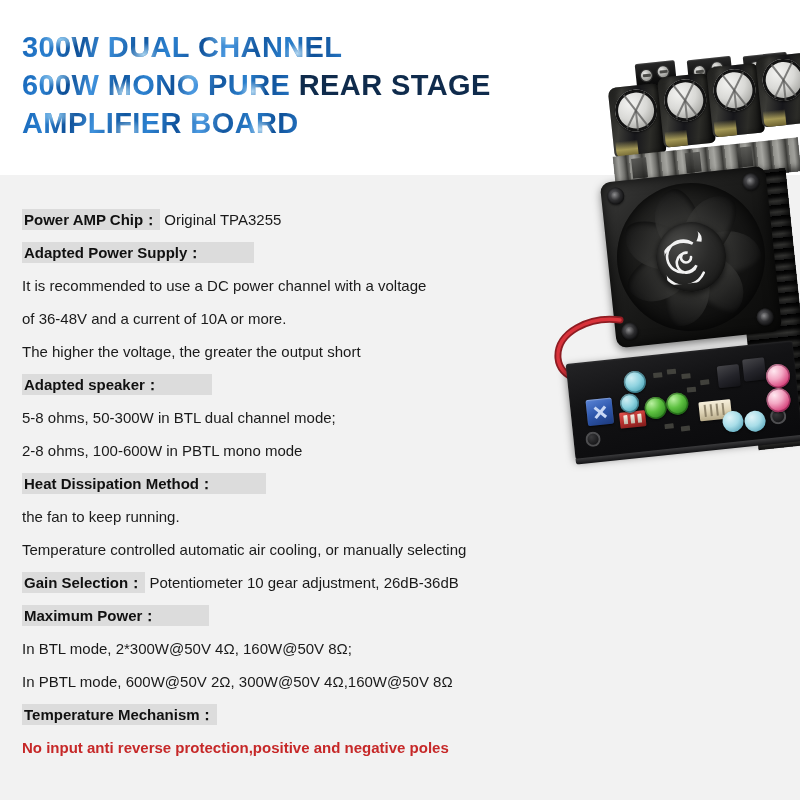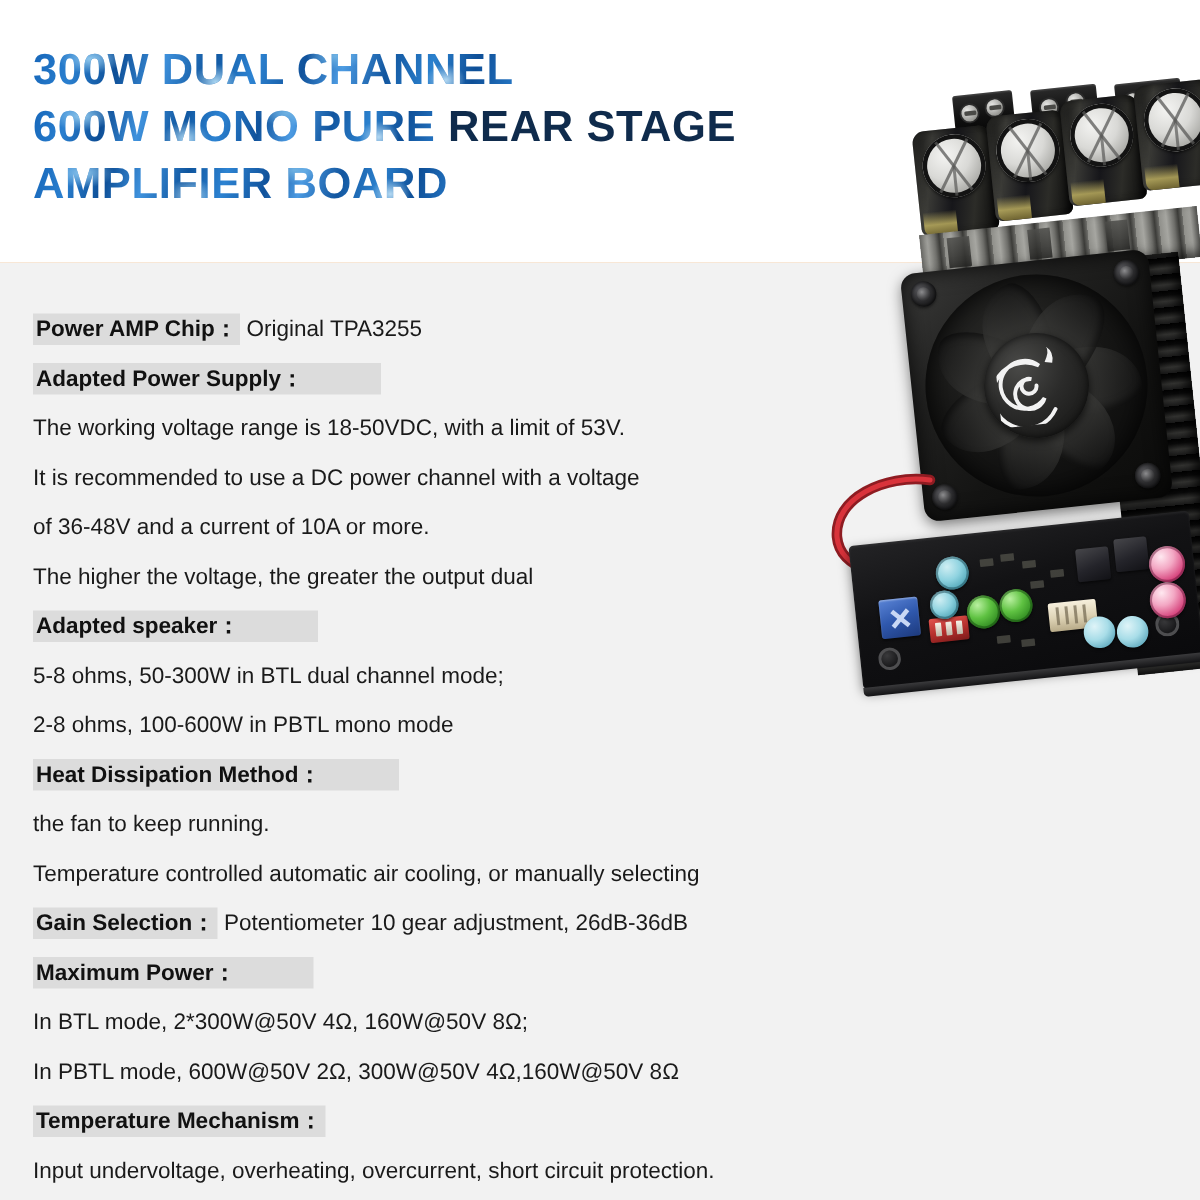--- a/index.html
+++ b/index.html
@@ -423,24 +423,23 @@
 
     <div class="spec-line">
       <span class="spec-key">Power AMP Chip：</span>
       <span class="spec-val">Original TPA3255</span>
     </div>
 
     <div class="spec-line">
       <span class="spec-key wide">Adapted Power Supply：</span>
     </div>
 
-    <div class="spec-line">The working voltage range is 18-50VDC, with a limit of 53V.</div>
     <div class="spec-line">It is recommended to use a DC power channel with a voltage</div>
     <div class="spec-line">of 36-48V and a current of 10A or more.</div>
-    <div class="spec-line">The higher the voltage, the greater the output dual</div>
+    <div class="spec-line">The higher the voltage, the greater the output short</div>
 
     <div class="spec-line">
       <span class="spec-key wide">Adapted speaker：</span>
     </div>
 
     <div class="spec-line">5-8 ohms, 50-300W in BTL dual channel mode;</div>
     <div class="spec-line">2-8 ohms, 100-600W in PBTL mono mode</div>
 
     <div class="spec-line">
       <span class="spec-key wide">Heat Dissipation Method：</span>
@@ -458,21 +457,20 @@
       <span class="spec-key wide">Maximum Power：</span>
     </div>
 
     <div class="spec-line">In BTL mode, 2*300W@50V 4Ω, 160W@50V 8Ω;</div>
     <div class="spec-line">In PBTL mode, 600W@50V 2Ω, 300W@50V 4Ω,160W@50V 8Ω</div>
 
     <div class="spec-line">
       <span class="spec-key">Temperature Mechanism：</span>
     </div>
 
-    <div class="spec-line">Input undervoltage, overheating, overcurrent, short circuit protection.</div>
     <div class="spec-line warn">No input anti reverse protection,positive and negative poles</div>
 
   </div>
 
   <div class="product">
 
     <div class="term-block" style="left:88px; top:10px; width:40px; height:28px; transform:rotate(-6deg);">
       <div class="screw" style="left:5px; top:7px;"></div>
       <div class="screw" style="left:22px; top:5px;"></div>
     </div>

